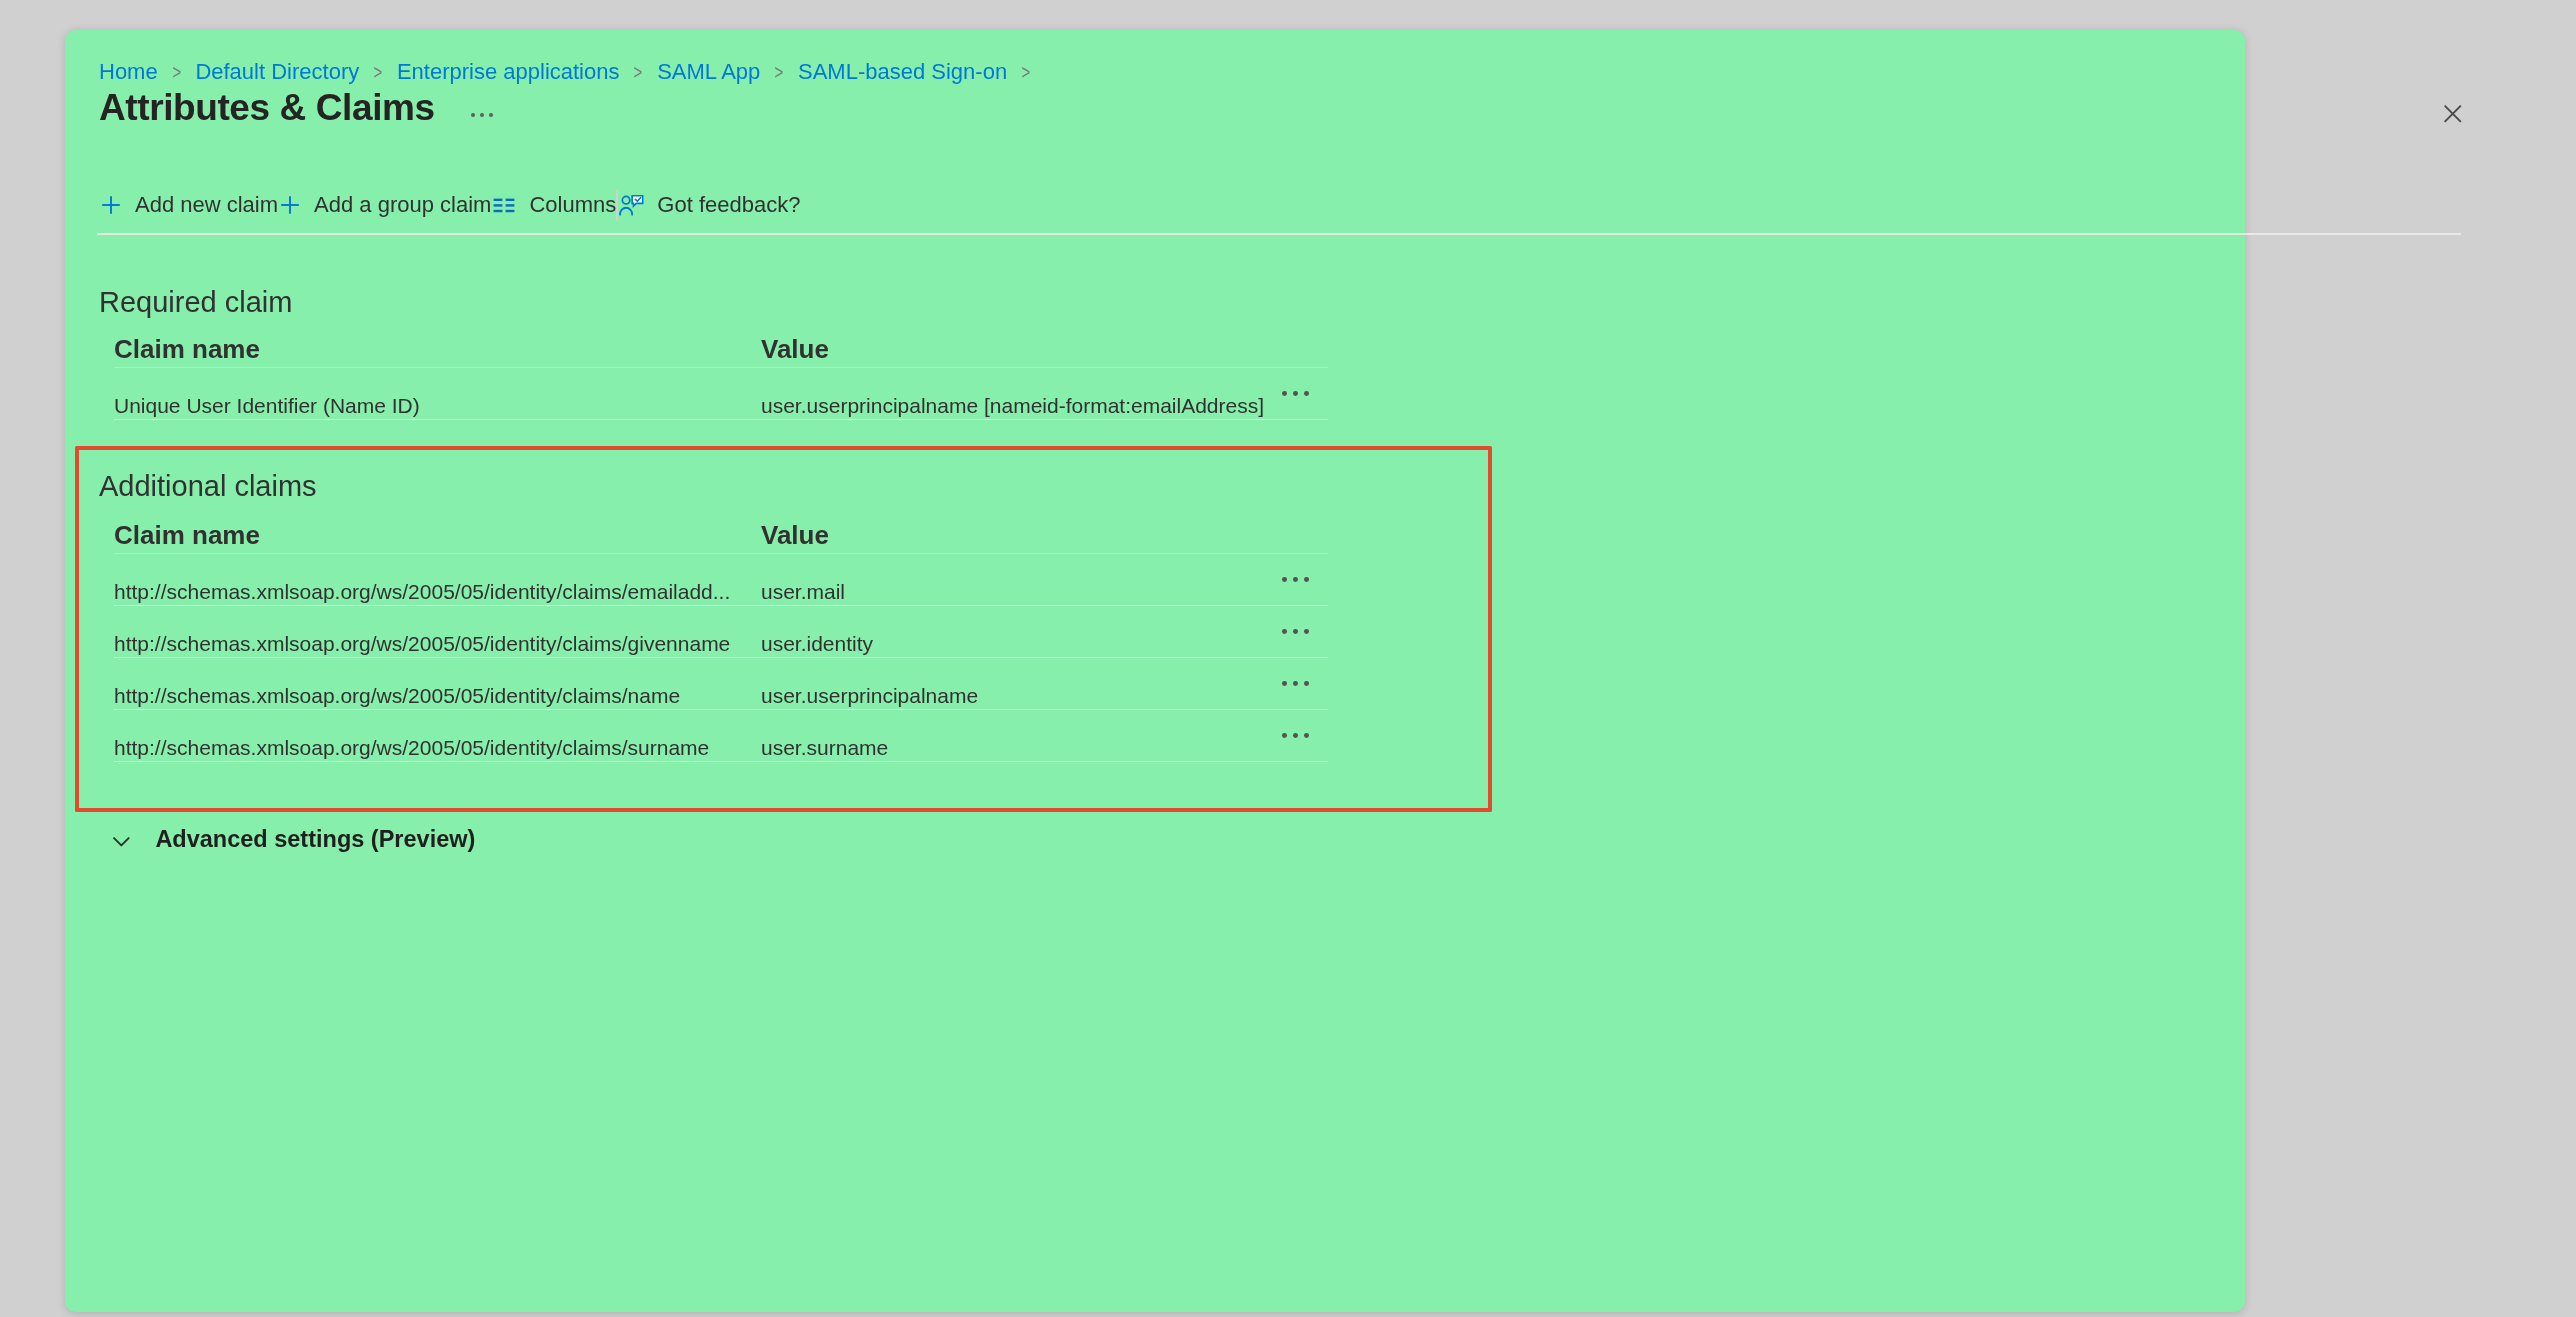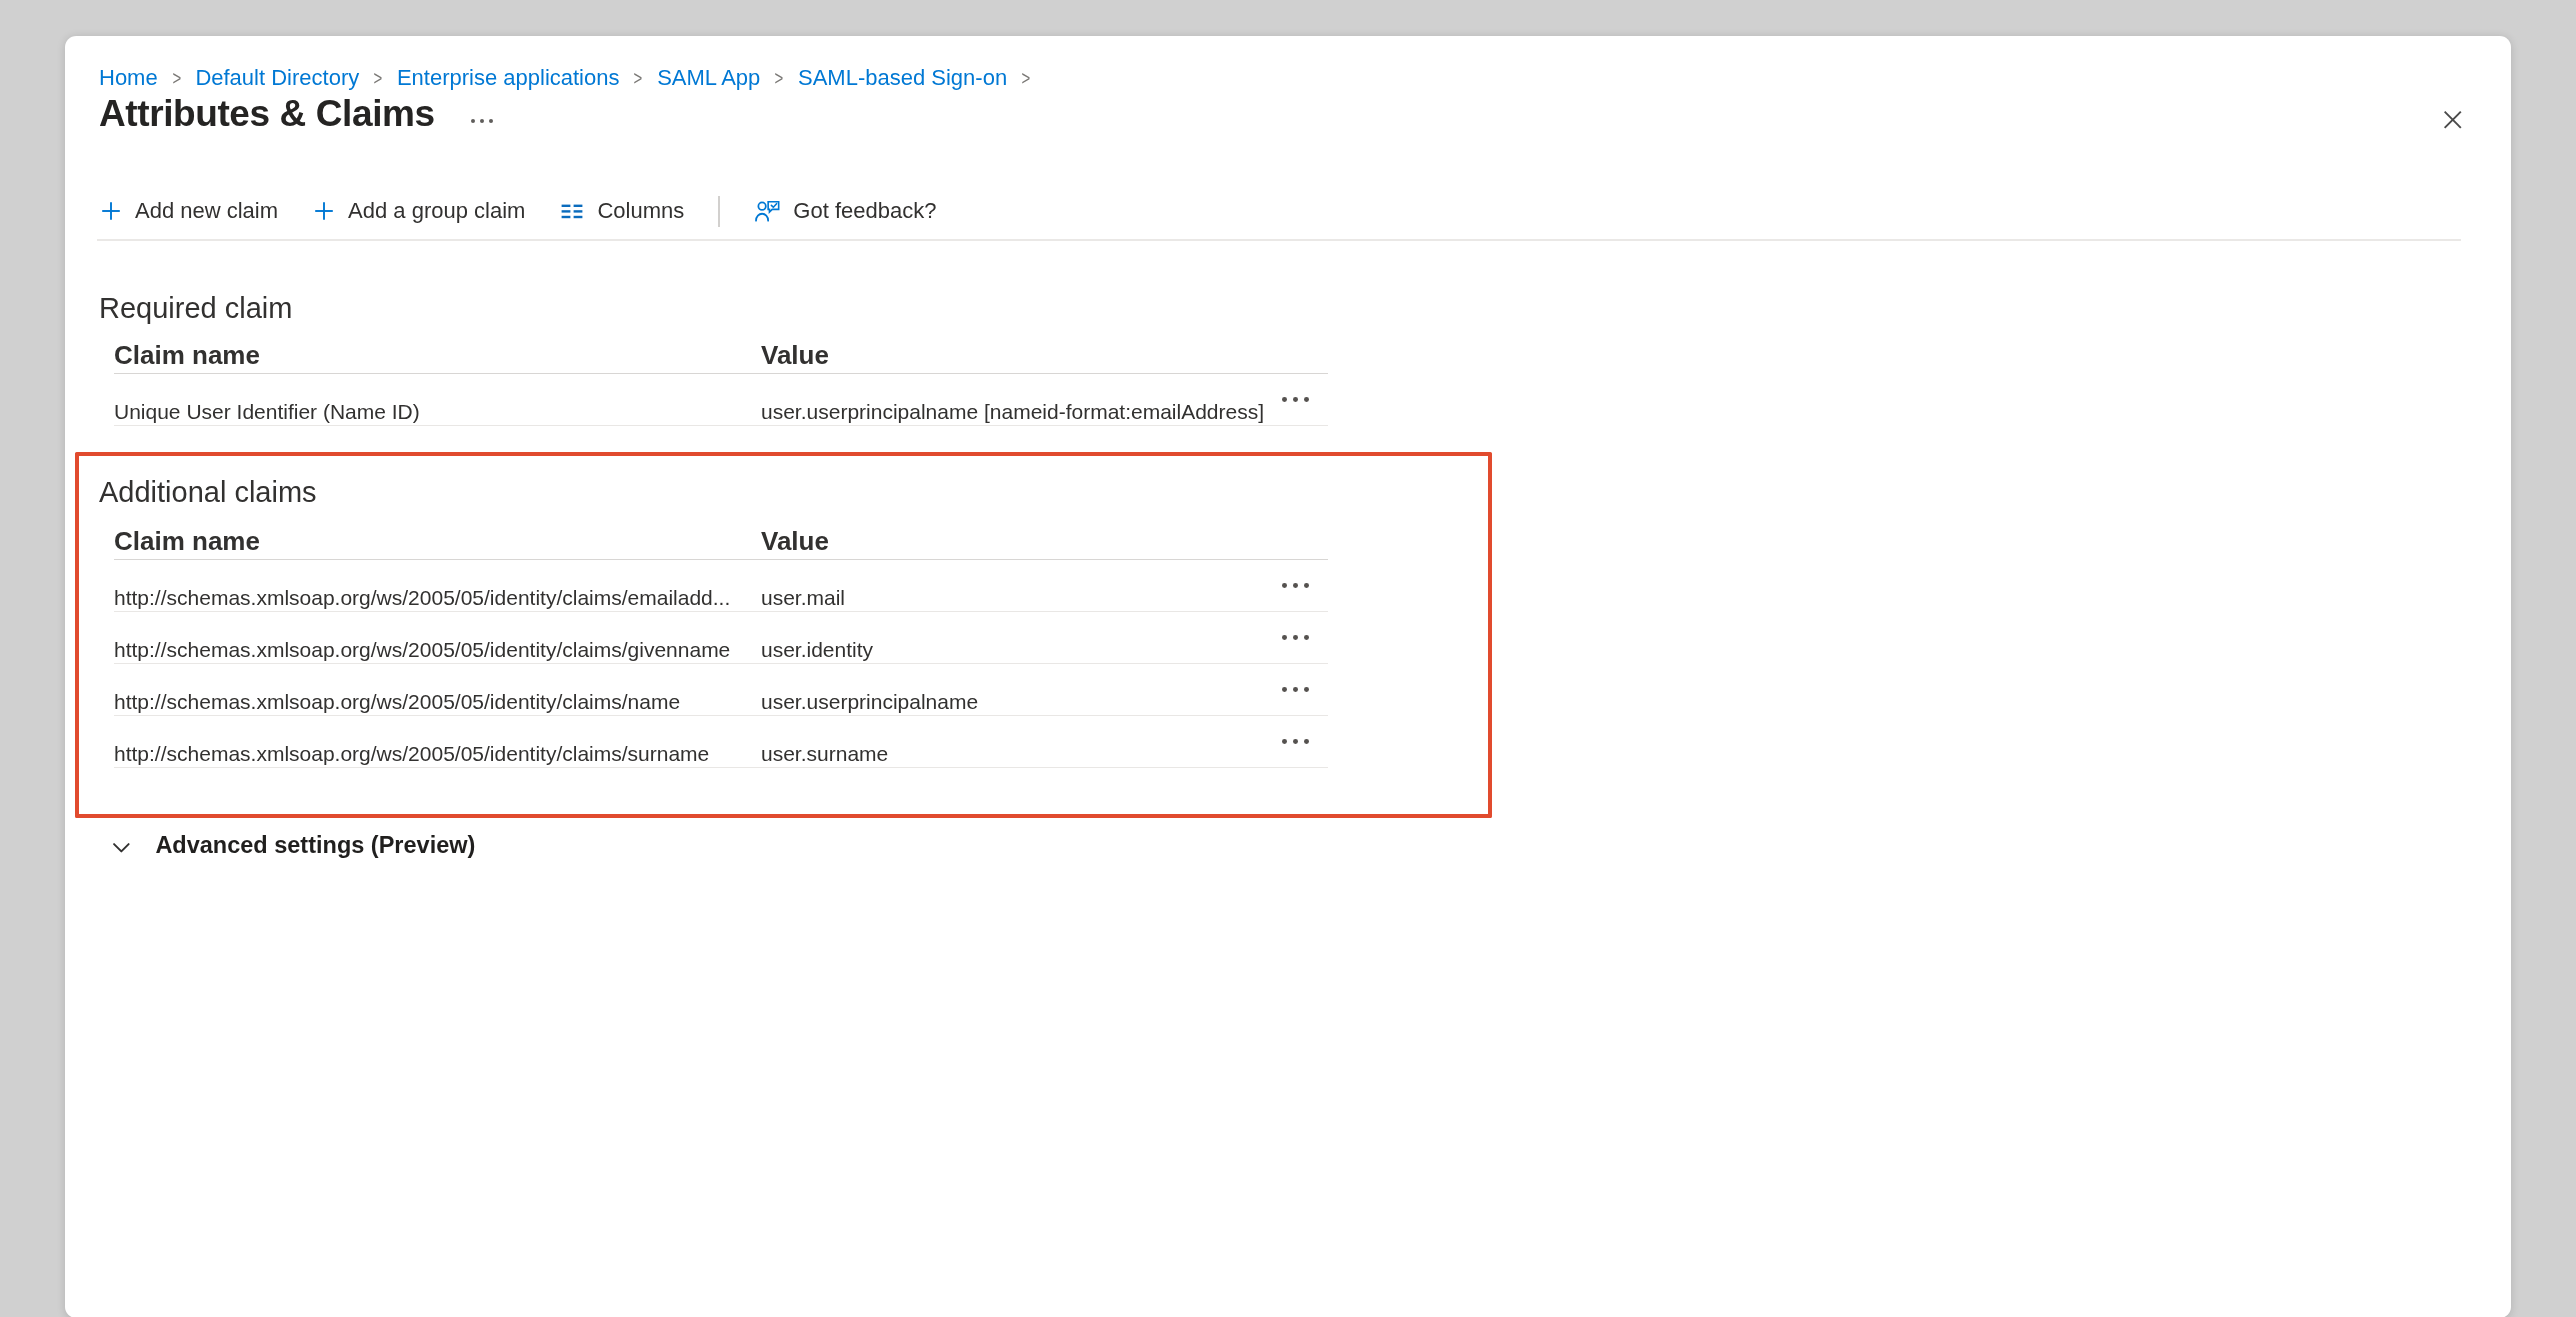--- a/index.html
+++ b/index.html
@@ -5,23 +5,23 @@
   * { margin:0; padding:0; box-sizing:border-box; }
   html,body { width:2576px; height:1317px; }
   body {
     background:#d0d0d0;
     font-family:"Liberation Sans", sans-serif;
     color:#323130;
     overflow:hidden;
     position:relative;
   }
   .card {
-    position:absolute; left:65px; top:36px;
-    width:2446px; height:1282px;
-    background:#ffffff; border-radius:11.3px;
+    position:absolute; left:65px; top:30px;
+    width:2180px; height:1282px;
+    background:#86efac; border-radius:11.3px;
     box-shadow:0 1.6px 8px rgba(0,0,0,.15);
   }
 
   
   .breadcrumb {
     position:absolute; left:34px; top:29px;
     display:flex; align-items:center; gap:13px;
     font-size:22px; white-space:nowrap;
   }
   .crumb { display:flex; align-items:center; gap:13px; }
@@ -35,21 +35,21 @@
   .title-more i { width:4px; height:4px; border-radius:50%; background:#605e5c; }
 
   .close-btn {
     position:absolute; left:2369px; top:65px; width:37px; height:37px;
     display:flex; align-items:center; justify-content:center; cursor:pointer;
   }
 
   
   .toolbar {
     position:absolute; left:34px; top:155px; height:40px;
-    display:flex; align-items:center; gap:34px; font-size:22px;
+    display:flex; align-items:center; font-size:22px;
   }
   .tb-item { display:flex; align-items:center; gap:12px; cursor:pointer; color:#323130; white-space:nowrap; }
   .tb-divider { width:1.6px; height:31px; background:#d2d0ce; }
   .toolbar-underline {
     position:absolute; left:32px; top:203px; width:2364px; height:1.6px; background:#eae8e6;
   }
 
   
   .section-heading { position:absolute; left:34px; font-size:29px; font-weight:400; color:#323130; }
   .h-required { top:256px; }

